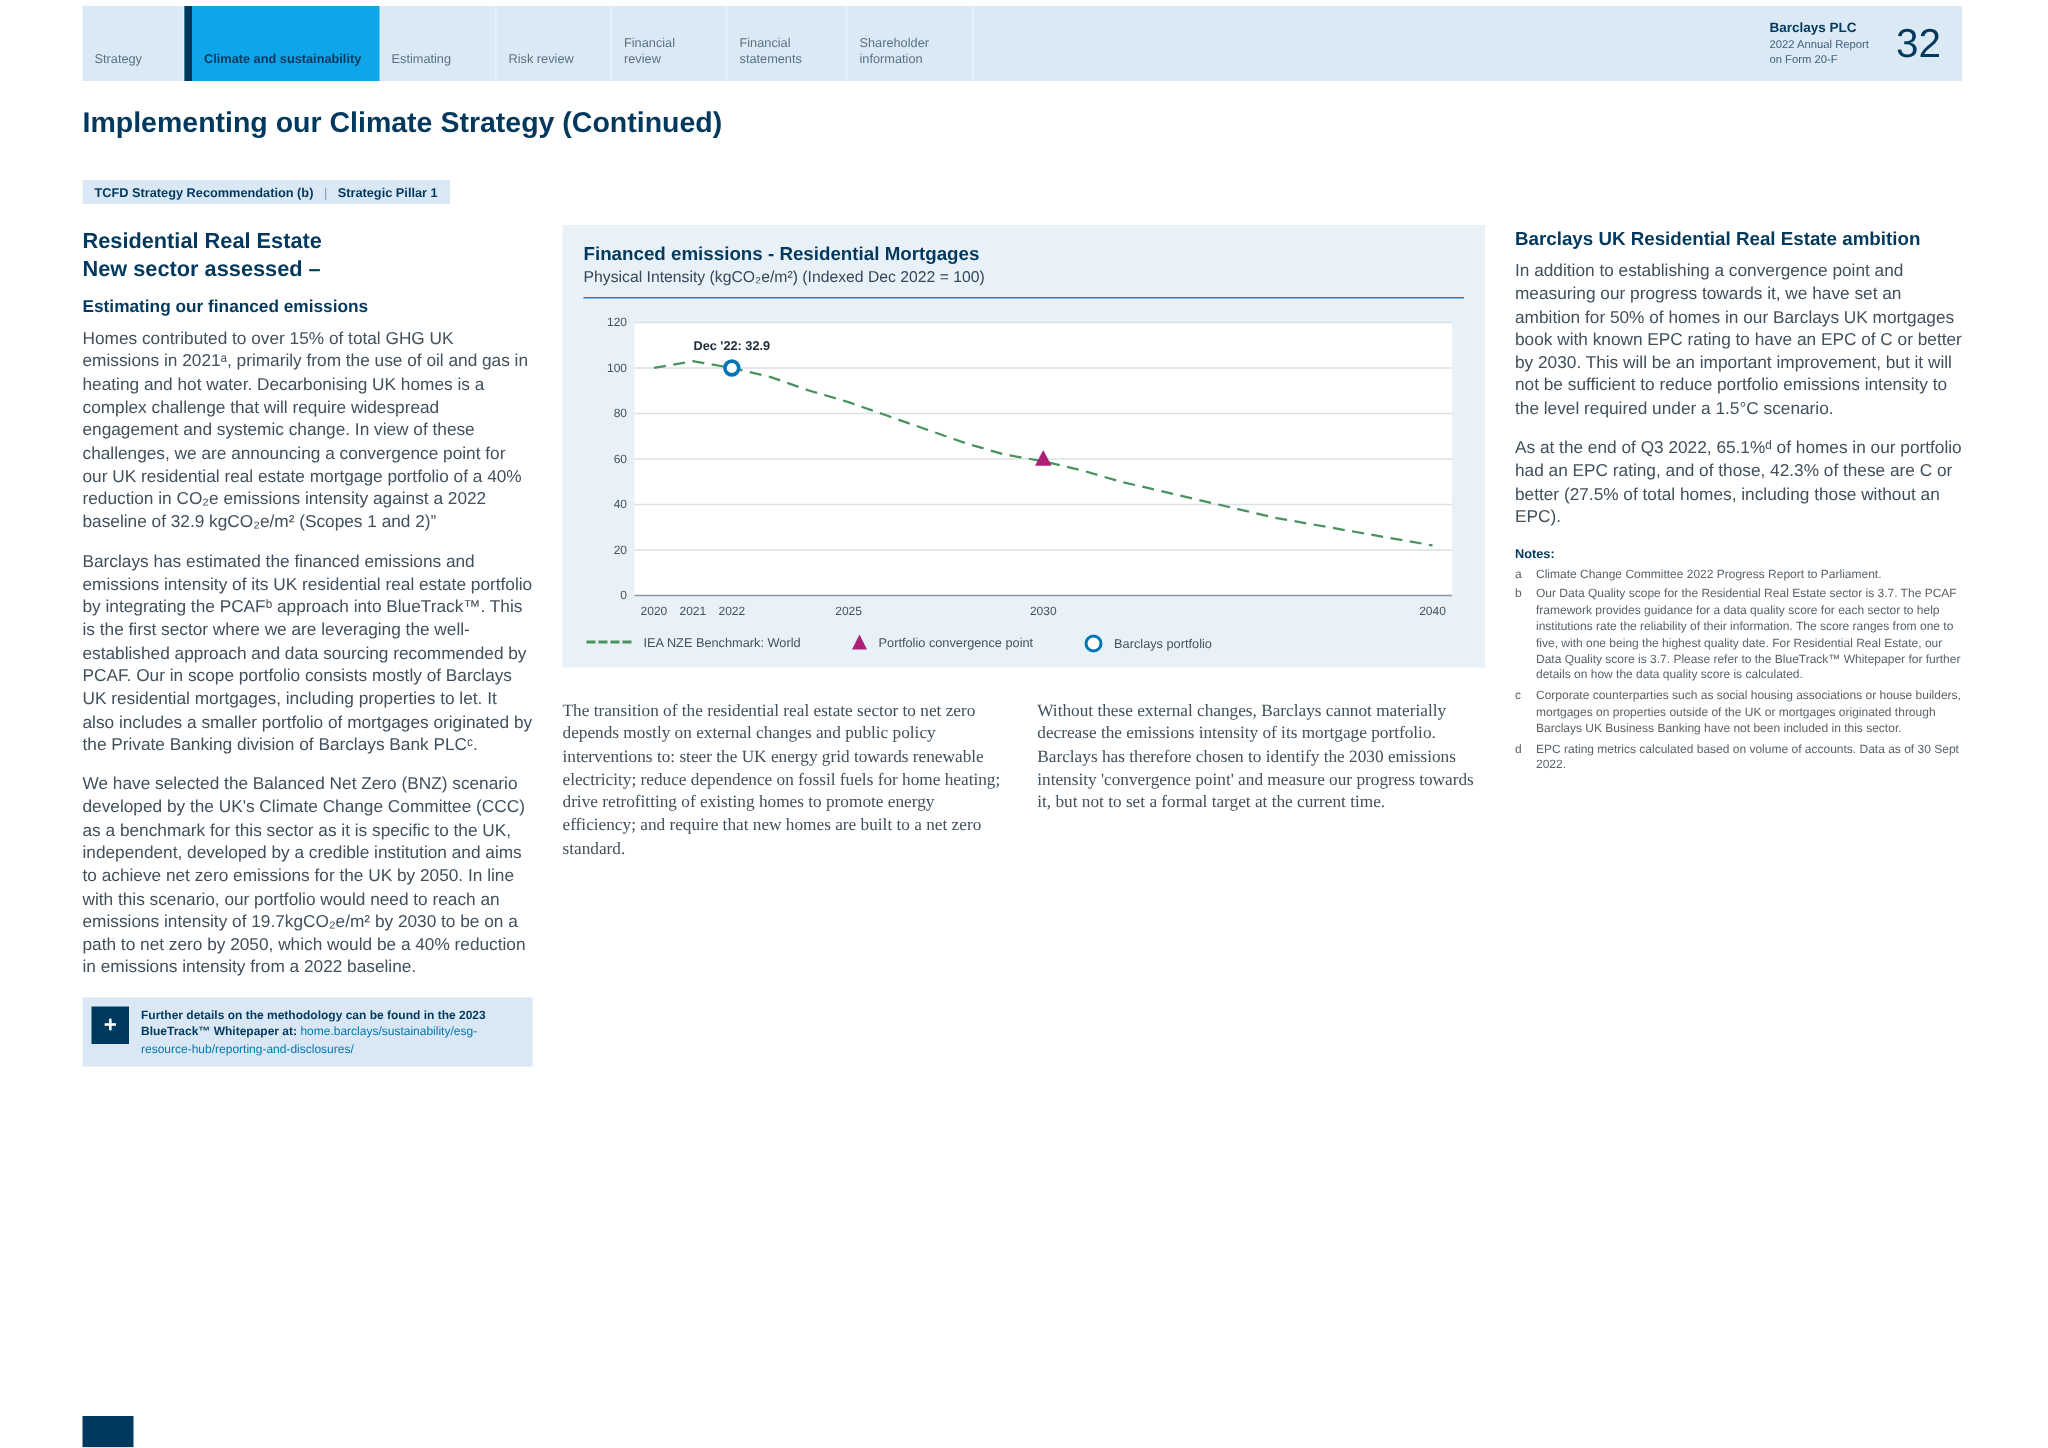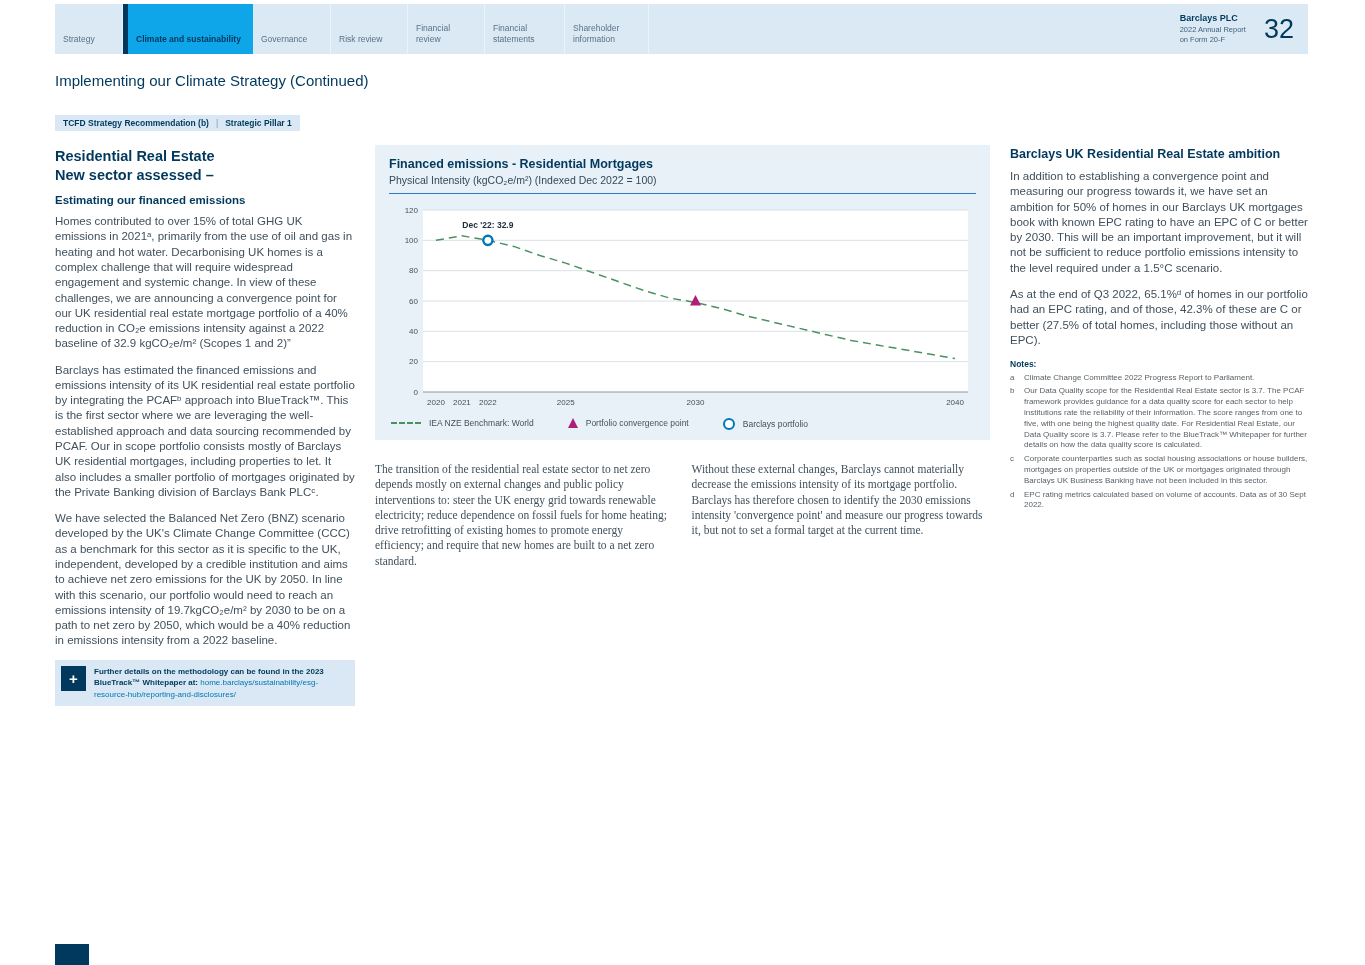--- a/index.html
+++ b/index.html
@@ -12,21 +12,21 @@
   .tab{display:flex;align-items:flex-end;padding:0 8px 9px 8px;box-sizing:border-box;
        font-size:8.5px;line-height:1.3;color:#5a7184;border-right:1px solid #eaf3fa;cursor:pointer;}
   .tab.active{background:#0ea5e9;border-left:5px solid #00395d;color:#00395d;font-weight:bold;border-right:none;}
   .spacer{flex:1;}
   .nav-right{display:flex;align-items:center;gap:18px;padding-right:14px;}
   .brand-block{font-size:7.5px;color:#41617d;line-height:1.4;}
   .brand{font-size:9px;font-weight:bold;color:#00395d;}
   .page-number{font-size:27px;color:#00395d;}
 
   
-  .page-title{font-size:15px;font-weight:400;color:#00395d;margin:18px 0 0;}
+  .page-title{font-size:19px;font-weight:700;color:#00395d;margin:18px 0 0;}
   .tag-strip{display:inline-flex;align-items:center;margin-top:26px;background:#d9e8f4;
              padding:3px 8px;gap:7px;font-size:8.5px;font-weight:bold;color:#00395d;}
   .tag-sep{color:#7b9ab1;font-weight:normal;}
 
   
   .content{display:grid;grid-template-columns:300px 615px 300px;column-gap:20px;margin-top:14px;}
   .section-heading{font-size:14.5px;font-weight:bold;color:#00395d;line-height:1.28;margin:2px 0 10px;}
   .sub-heading{font-size:11.5px;font-weight:bold;color:#00395d;margin:0 0 8px;}
   p.body{font-size:11.5px;color:#40505c;line-height:1.33;margin:0 0 11px;}
 
@@ -68,21 +68,21 @@
 
     
     <header class="topnav">
       <div class="tab" style="width:68px">
           <span>Strategy</span>
         </div>
       <div class="tab active" style="width:130px">
           <span>Climate and sustainability</span>
         </div>
       <div class="tab" style="width:78px">
-          <span>Governance</span>
+          <span>Estimating</span>
         </div>
       <div class="tab" style="width:77px">
           <span>Risk review</span>
         </div>
       <div class="tab" style="width:77px">
           <span>Financial review</span>
         </div>
       <div class="tab" style="width:80px">
           <span>Financial statements</span>
         </div>

